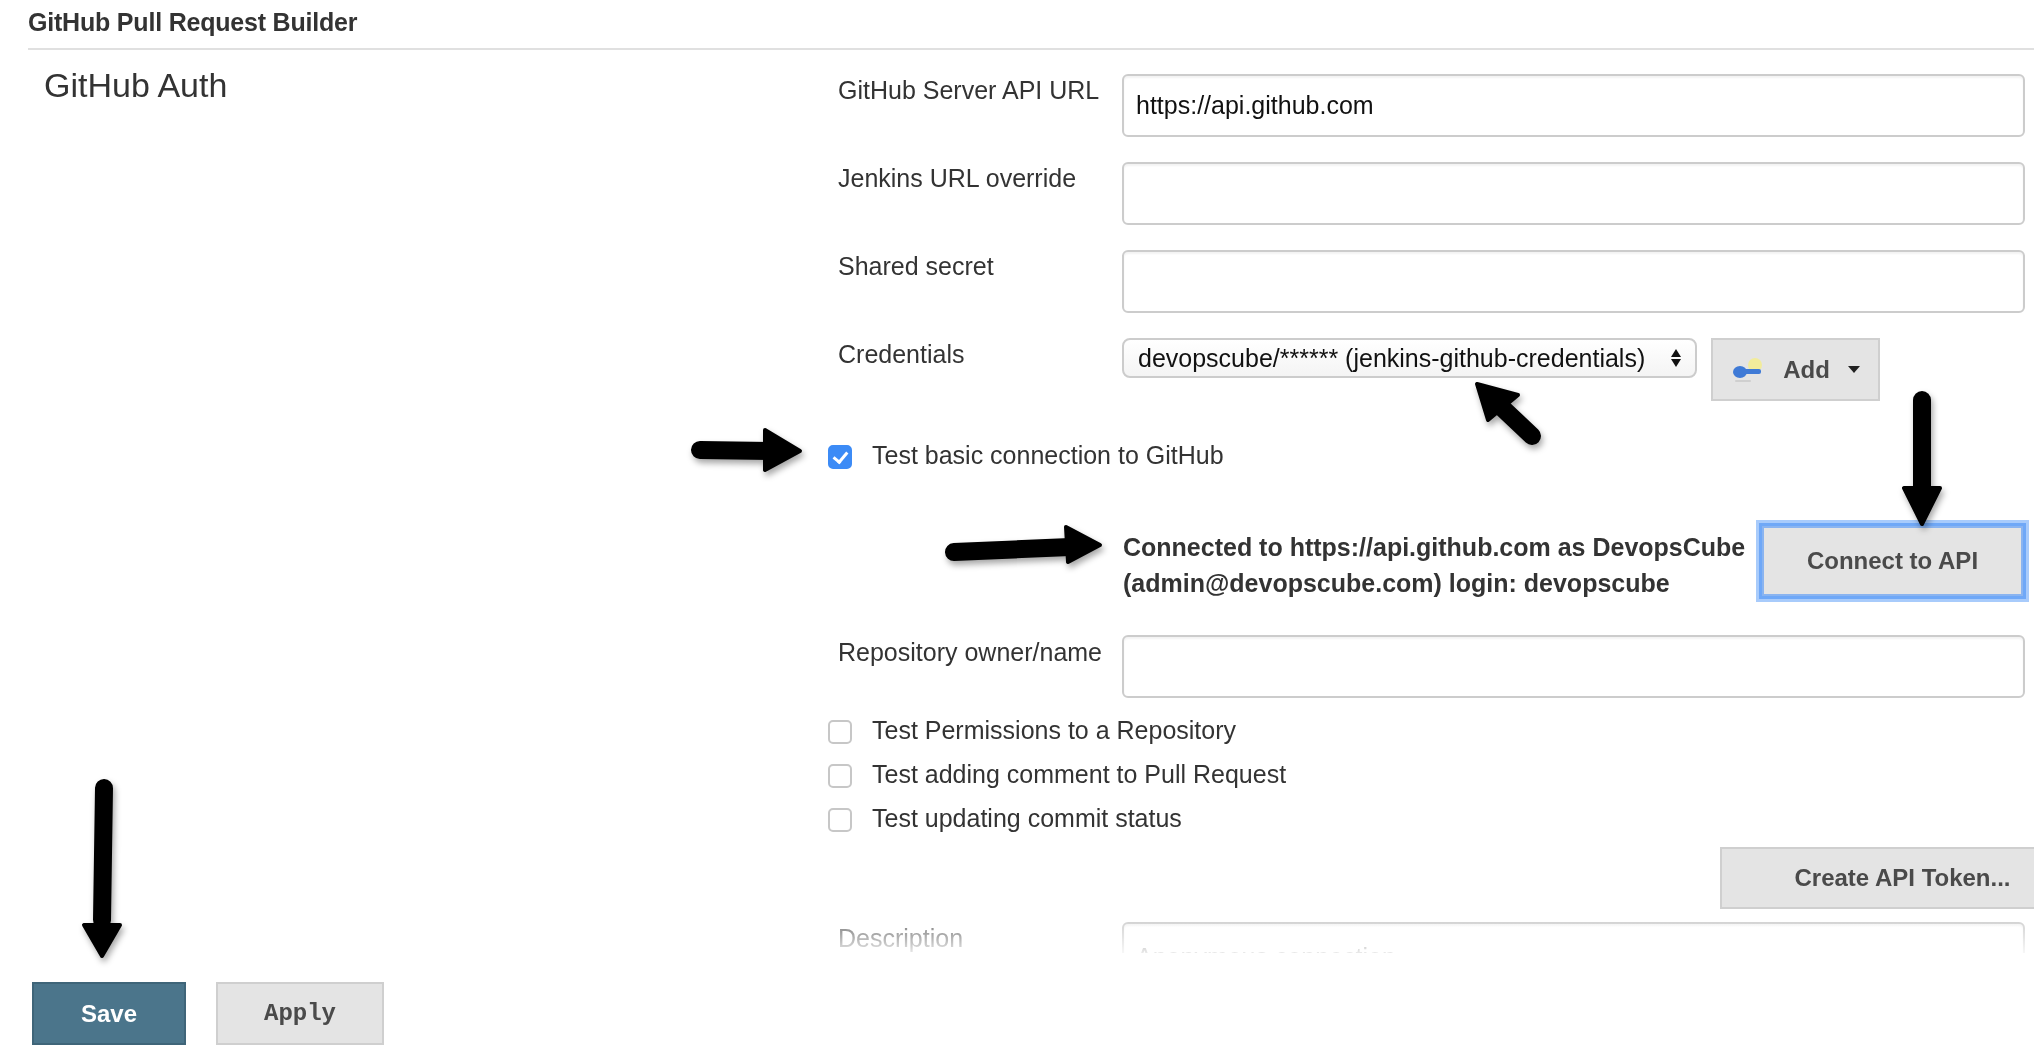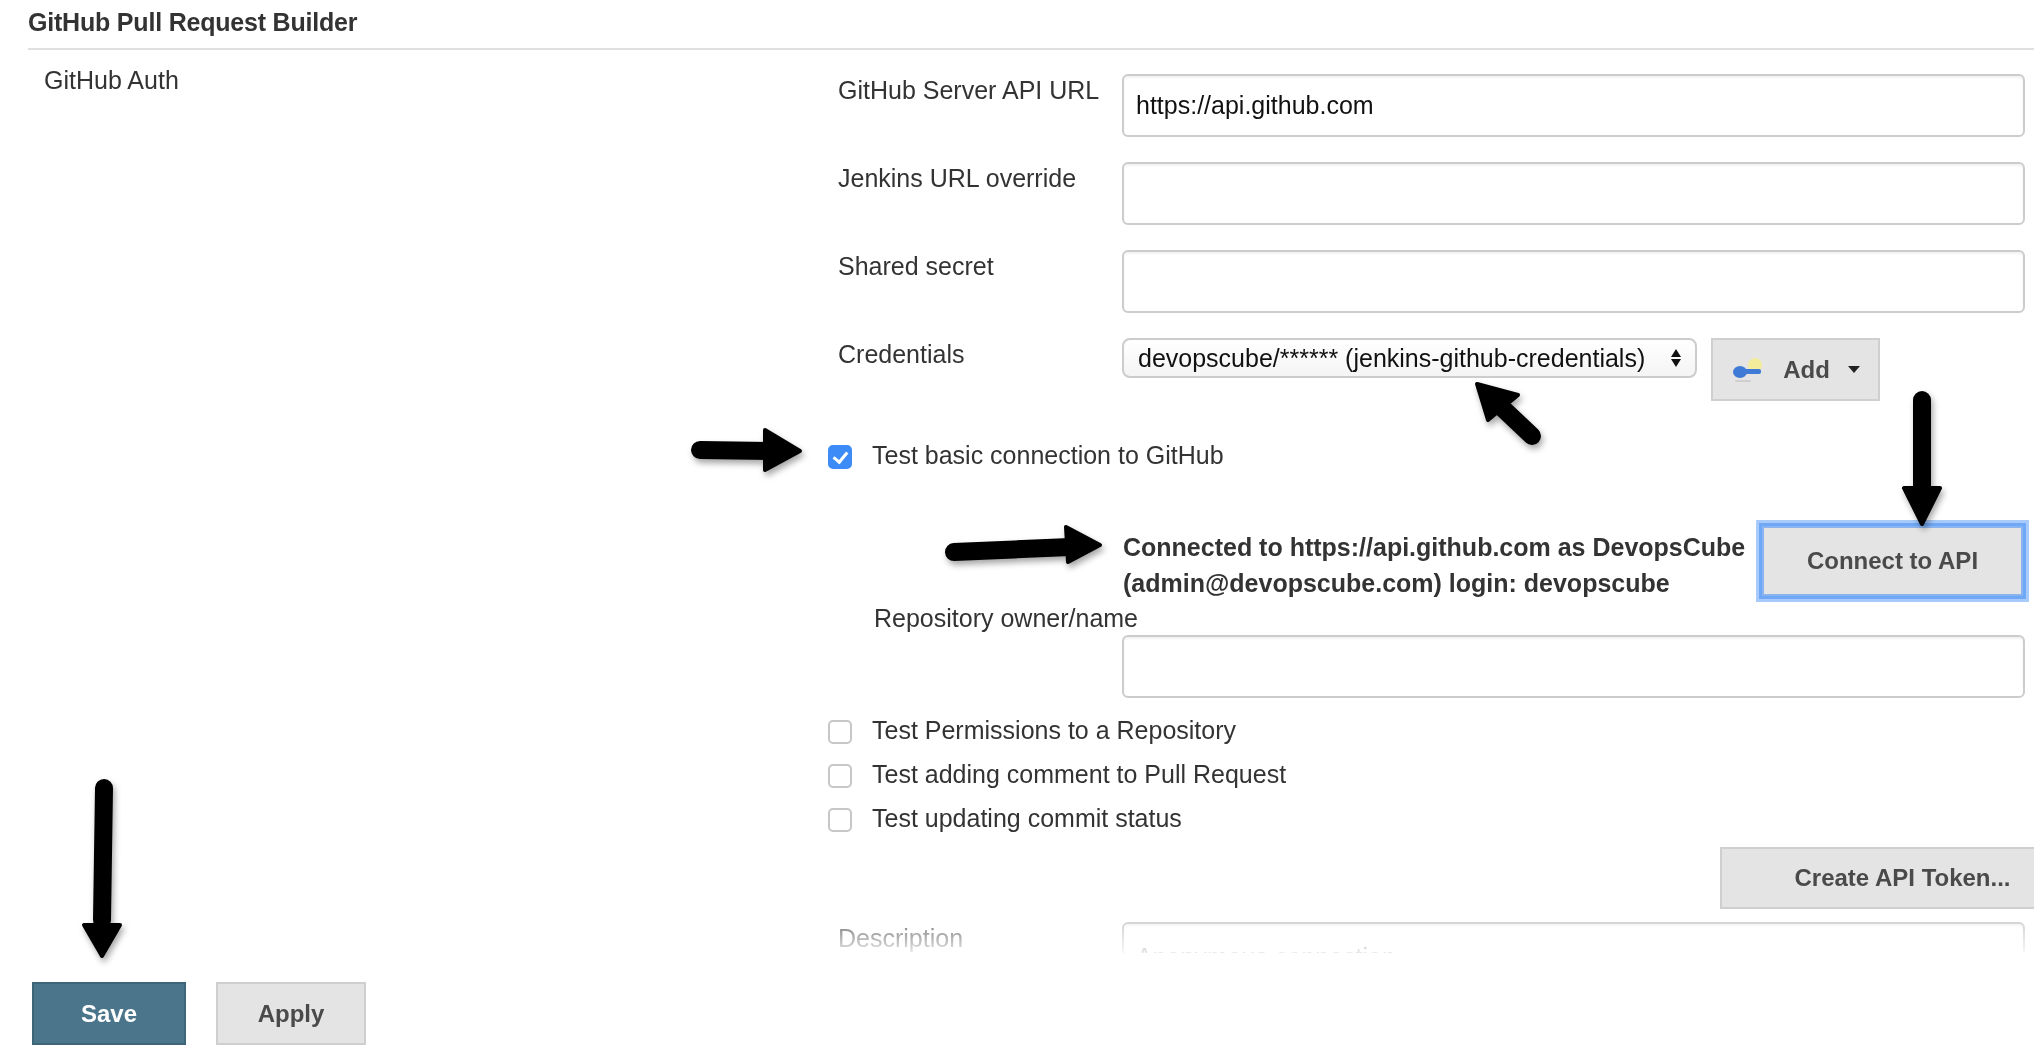--- a/index.html
+++ b/index.html
@@ -9,21 +9,21 @@
       font-family: "Liberation Sans", sans-serif;
     }
     .abs { position: absolute; }
     .section-title {
       left: 28px; top: 8px; font-size: 25px; font-weight: bold; color: #333;
       letter-spacing: -0.2px;
     }
     .section-rule {
       left: 28px; top: 48px; width: 2006px; height: 2px; background: #e0e0e0;
     }
-    .sub-label { left: 44px; top: 66px; font-size: 25px; color: #333; }
+    .sub-label { left: 44px; top: 66px; font-size: 34px; color: #333; }
     .field-label { font-size: 25px; color: #333; }
     .text-input {
       position: absolute; box-sizing: border-box; background: #fff;
       border: 2px solid #cccccc; border-radius: 6px;
       box-shadow: inset 0 2px 2px rgba(0,0,0,0.05);
       font-family: "Liberation Sans", sans-serif; font-size: 25px; color: #111;
       padding: 0 12px; outline: none;
     }
     .select-box {
       position: absolute; box-sizing: border-box;
@@ -106,21 +106,21 @@
 
   <div class="checkbox checked" style="left:828px; top:445px;"></div>
   <div class="abs check-label" style="left:872px; top:441px;">Test basic connection to GitHub</div>
 
   <div class="abs status-text" style="left:1123px; top:529px;">
     <div>Connected to https://api.github.com as DevopsCube</div>
     <div>(admin@devopscube.com) login: devopscube</div>
   </div>
   <div class="btn btn-focus" style="left:1762px; top:526px; width:261px; height:70px;">Connect to API</div>
 
-  <div class="abs field-label" style="left:838px; top:604px;margin-left:36px;">Repository owner/name</div>
+  <div class="abs field-label" style="left:838px; top:638px;">Repository owner/name</div>
   <input class="text-input" style="left: 1122px; top: 635px; width: 903px; height: 63px;" value="">
 
   <div class="checkbox" style="left:828px; top:720px;"></div>
   <div class="abs check-label" style="left:872px; top:716px;">Test Permissions to a Repository</div>
 
   <div class="checkbox" style="left:828px; top:764px;"></div>
   <div class="abs check-label" style="left:872px; top:760px;">Test adding comment to Pull Request</div>
 
   <div class="checkbox" style="left:828px; top:808px;"></div>
   <div class="abs check-label" style="left:872px; top:804px;">Test updating commit status</div>
@@ -128,21 +128,21 @@
   <div class="btn" style="left:1720px; top:847px; width:365px; height:62px;">Create API Token...</div>
 
   <div class="clip-desc">
     <div class="abs field-label" style="left:838px; top:924px; color:#666;">Description</div>
     <input class="text-input" style="left: 1122px; top: 922px; width: 903px; height: 63px; padding-top: 8px; color: rgb(153, 153, 153);" placeholder="Anonymous connection">
   </div>
   <div class="fade-bottom"></div>
 </div>
 
 <div class="btn btn-primary" style="left:32px; top:982px; width:154px; height:63px;">Save</div>
-<div class="btn" style="left:216px; top:982px; width:150px; height:63px;">Apply</div>
+<div class="btn" style="left:216px; top:982px; width:168px; height:63px;font-family:Liberation Mono, monospace;">Apply</div>
 
 <svg class="annot" width="2034" height="1062" viewBox="0 0 2034 1062">
   <defs>
     <filter id="sh" x="-20%" y="-20%" width="140%" height="140%">
       <feDropShadow dx="2" dy="4" stdDeviation="3" flood-color="#000" flood-opacity="0.35"></feDropShadow>
     </filter>
   </defs>
   <g filter="url(#sh)" fill="#000" stroke="#000" stroke-linecap="round" stroke-linejoin="round">
 
     <g>

